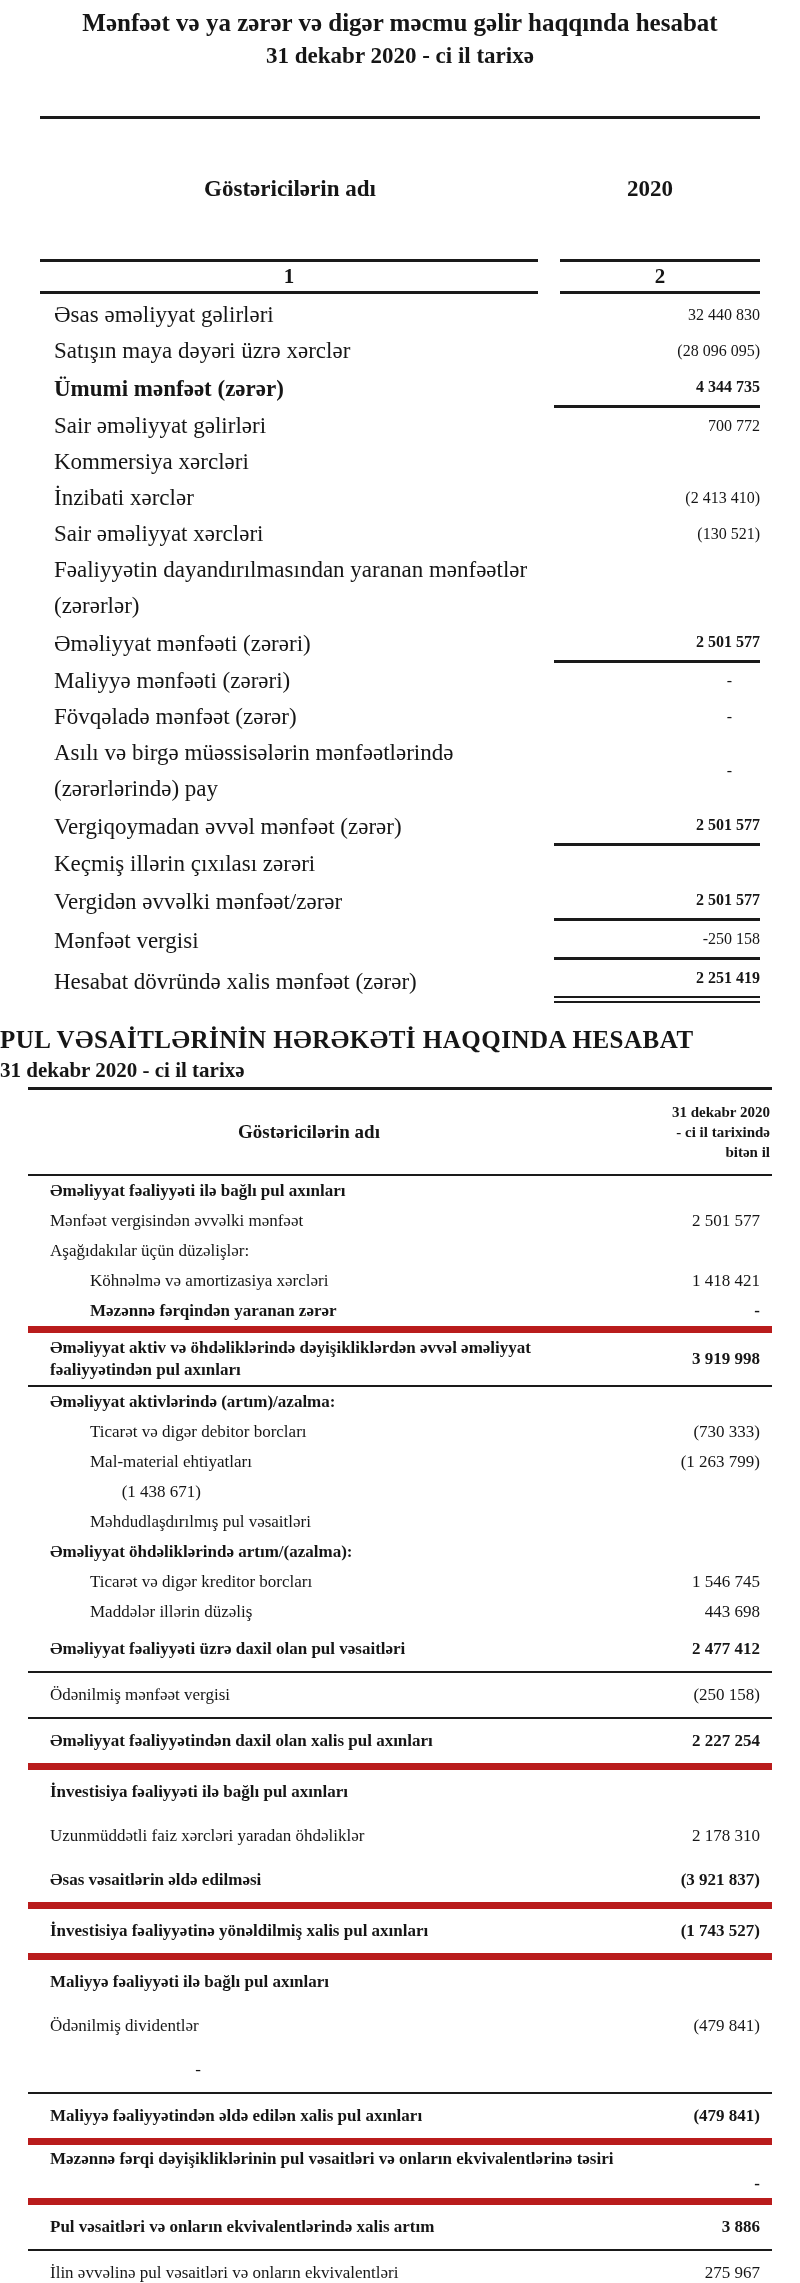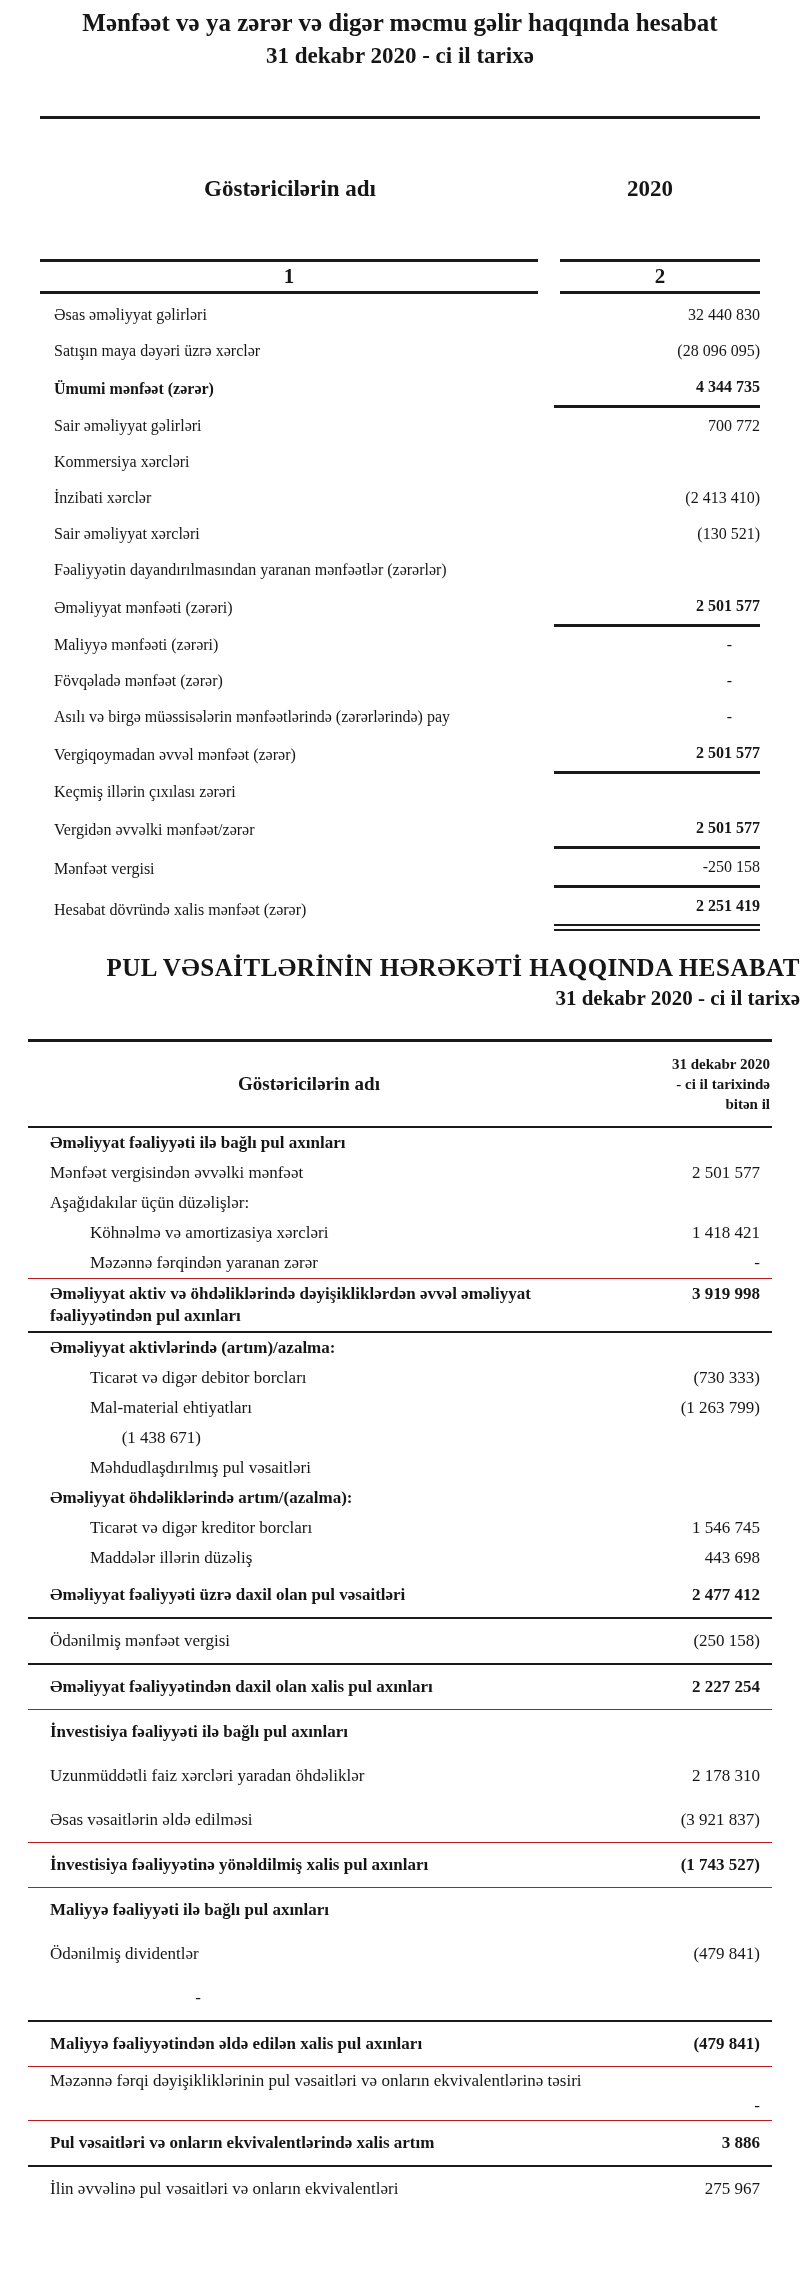--- a/index.html
+++ b/index.html
@@ -20,45 +20,45 @@
   .t1-head { display:flex; align-items:center; height:140px; font-weight:bold; font-size:23px; }
   .t1-head-name { width:500px; text-align:center; }
   .t1-head-year { flex:1; text-align:center; }
   .t1-subhead { display:flex; gap:22px; }
   .numbox { border-top:3px solid #1a1a1a; border-bottom:3px solid #1a1a1a;
             text-align:center; font-weight:bold; font-size:21px; line-height:29px; }
   .numbox.c1 { width:498px; }
   .numbox.c2 { flex:1; }
   .t1-rows { padding-top:3px; }
   .t1-row { display:flex; align-items:center; }
-  .t1-label { flex:1; font-size:16px; line-height:36px; padding-left:14px; }
+  .t1-label { flex:1; font-size:23px; line-height:36px; padding-left:14px; }
   .t1-value { width:206px; font-size:16px; line-height:36px; text-align:right; align-self:center; }
   .t1-value.ru1 { border-bottom:3px solid #1a1a1a; }
   .t1-value.ru2 { border-bottom:7px double #1a1a1a; }
   .t1-value.dash { padding-right:28px; }
 
   
-  .title-block2 { margin-top:20px; margin-bottom:26px; text-align:right; }
+  .title-block2 { margin-top:20px; margin-bottom:2px; text-align:left; }
   .t2-title    { font-size:25px; font-weight:bold; line-height:33px; letter-spacing:.5px; }
   .t2-subtitle { font-size:21px; font-weight:bold; line-height:29px; }
 
   .table2 { margin:0 28px; }
   .t2-head { display:flex; align-items:center; border-top:3px solid #1a1a1a;
              border-bottom:2px solid #1a1a1a; padding:12px 0; }
   .t2-head-name { flex:1; text-align:center; font-weight:bold; font-size:19px; }
   .t2-head-period { width:182px; text-align:right; font-weight:bold; font-size:15px;
                     line-height:20px; padding-right:2px; }
-  .t2-row { display:flex; align-items:flex-start; padding:4px 0; font-size:17px; line-height:22px; }
+  .t2-row { display:flex; align-items:center; padding:4px 0; font-size:17px; line-height:22px; }
   .t2-label { flex:1; padding-left:22px; }
   .t2-value { width:185px; text-align:right; padding-right:12px; }
   .t2-row.indent .t2-label { padding-left:62px; }
   .t2-row.bold { font-weight:bold; }
   .t2-row.pad { padding:11px 0; }
   .t2-row.rule-thin  { border-bottom:2px solid #1a1a1a; }
-  .t2-row.rule-thick { border-bottom:1px solid #b91c1c; }
+  .t2-row.rule-thick { border-bottom:7px solid #b91c1c;font-weight:bold; }
   .t2-row.stack { display:block; padding:3px 0; }
   .t2-row.stack .t2-value { width:100%; padding-top:3px; }
 </style>
 </head>
 <body>
 
 <div class="doc">
 
   <header class="title-block">
     <div class="t1-title">Mənfəət və ya zərər və digər məcmu gəlir haqqında hesabat</div>

